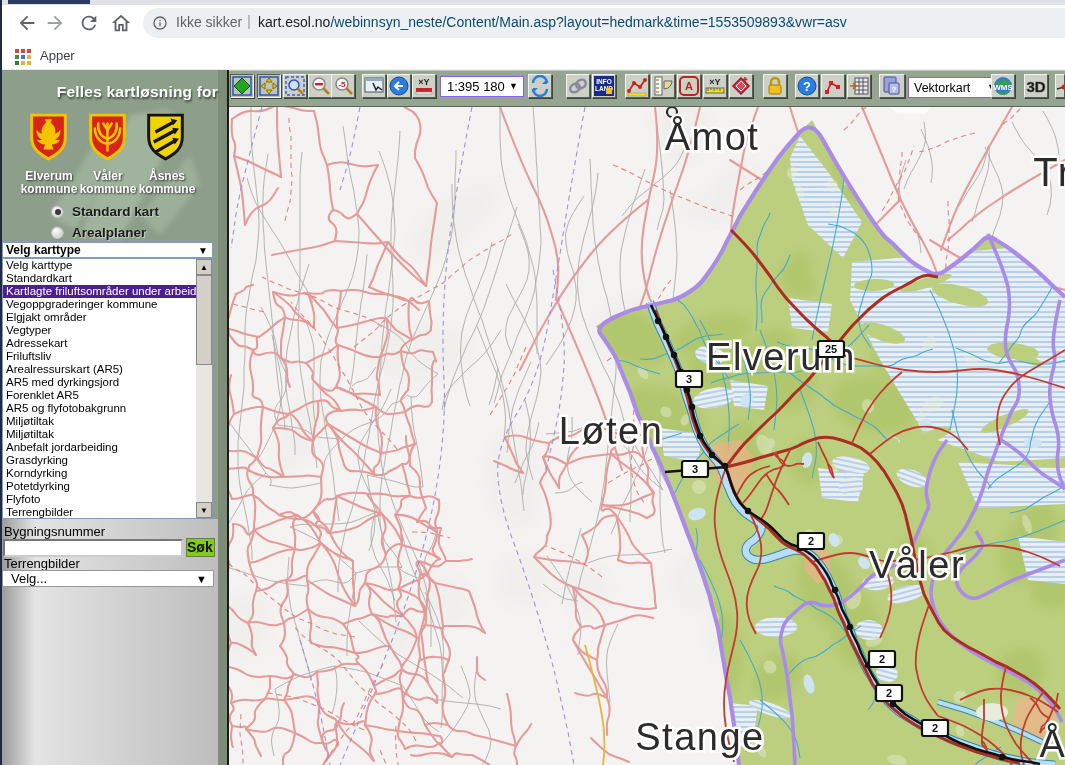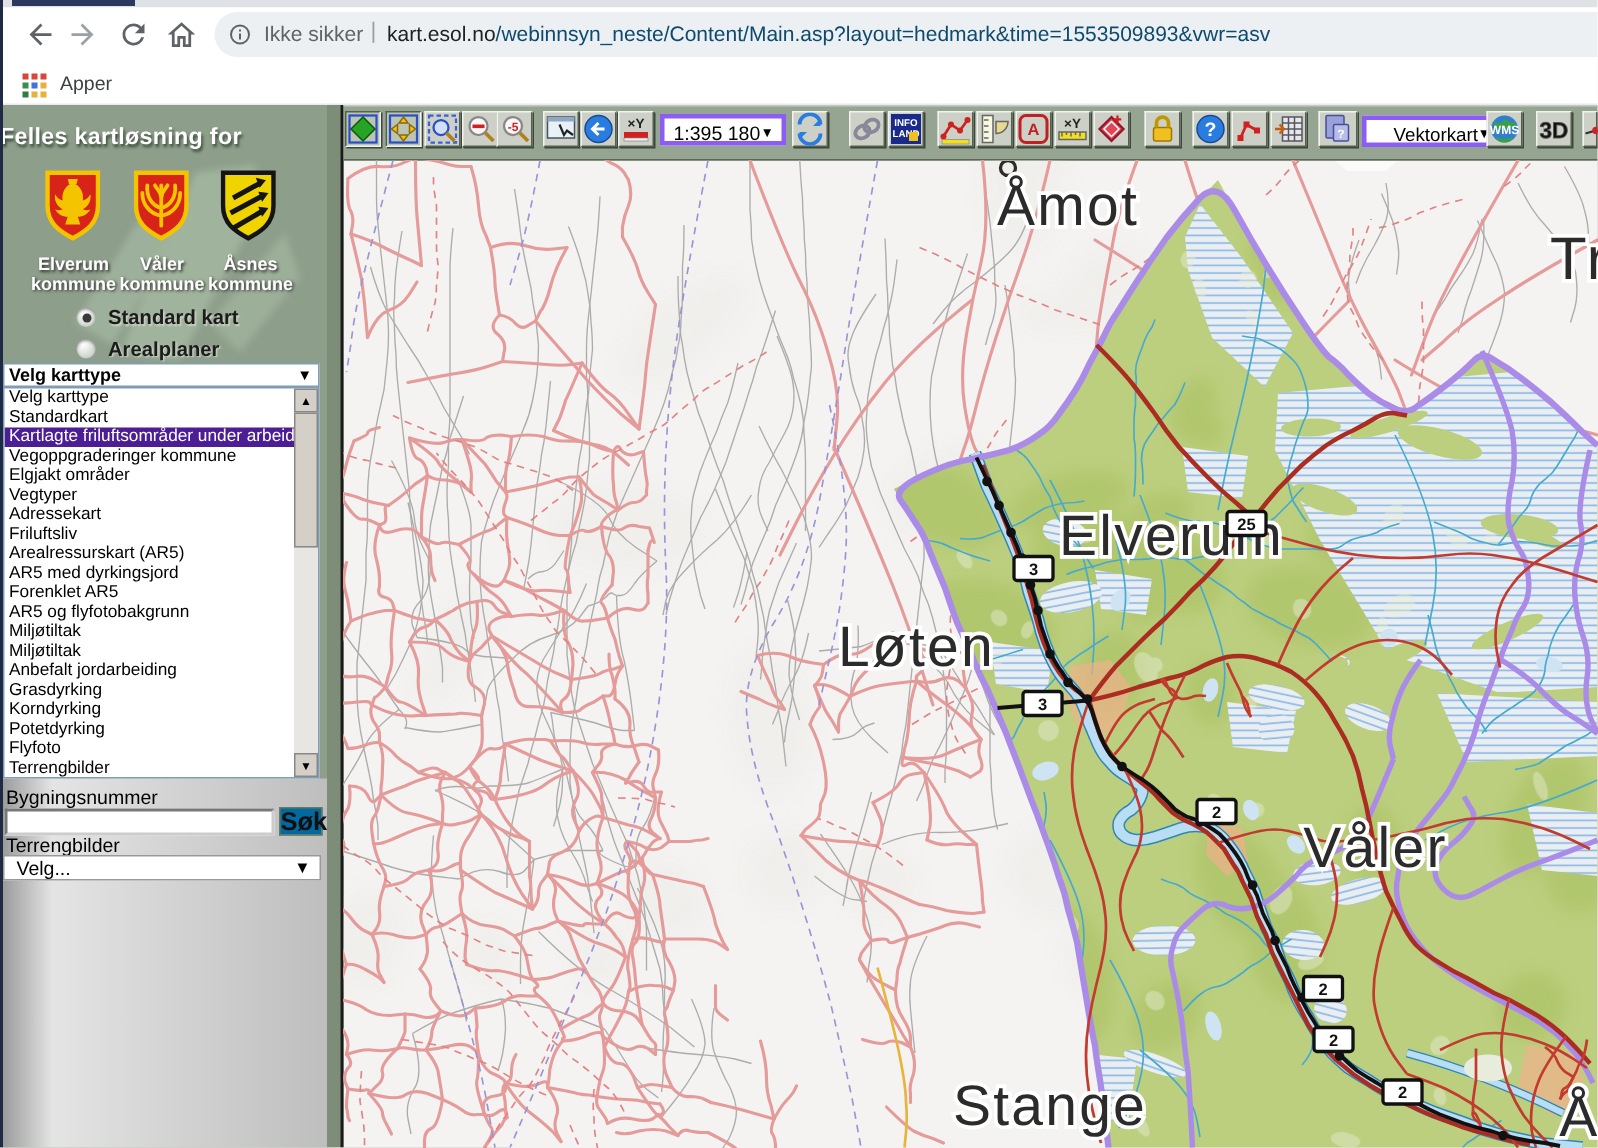--- a/index.html
+++ b/index.html
@@ -13,40 +13,40 @@
 #bookmarks { left:2px; top:44px; width:1063px; height:26px; background:#ffffff; border-bottom:1px solid #e8eaed; }
 #omnibox { left:143px; top:8px; width:922px; height:30px; background:#edf0f3; border-radius:15px 0 0 15px; }
 .navic { top:12px; width:22px; height:22px; }
 .urltext { top:14px; font-size:14px; color:#5f6368; white-space:nowrap; }
 
 #page { left:2px; top:70px; width:1063px; height:695px; background:#8d9e8a; }
 #sidebar { left:0px; top:70px; width:218px; height:695px; background:#8d9e8a; }
 #sidegray { left:0px; top:519px; width:218px; height:246px; background:linear-gradient(to right,#979797 0%,#e4e4e4 16%,#d8d8d8 42%,#bebebe 100%); }
 #sidestrip { left:218px; top:70px; width:9px; height:695px; background:#7d8d78; }
 #mapborder { left:227px; top:70px; width:2px; height:695px; background:#1b1b1b; }
-#fktitle { left:0; top:83px; width:218px; text-align:left; color:#fff; font-size:15.5px; font-weight:bold; text-shadow:1px 2px 2px #3a4a3a; letter-spacing:0.2px; }
+#fktitle { left:0; top:83px; width:218px; text-align:right; color:#fff; font-size:15.5px; font-weight:bold; text-shadow:1px 2px 2px #3a4a3a; letter-spacing:0.2px; }
 .shieldlab { width:64px; text-align:center; color:#fff; font-size:12px; font-weight:bold; line-height:13px; text-shadow:1px 1px 2px #333; }
 .radio { width:13px; height:13px; border-radius:50%; background:radial-gradient(circle at 35% 30%, #ffffff, #cfd4cf 70%, #9aa29a); box-shadow:inset 0 1px 2px rgba(0,0,0,0.4); }
 .radiolab { font-size:13.5px; font-weight:bold; color:#1c1c1c; }
 #velgkart { left:2px; top:242px; width:211px; height:16px; background:#fff; border:1px solid #7f9db9; font-size:12px; font-weight:bold; padding-left:3px; line-height:14px; }
 #listbox { left:2px; top:258px; width:211px; height:261px; background:#fff; border:1px solid #7f9db9; font-size:11.5px; overflow:hidden; }
 .li { height:13px; line-height:13px; padding-left:3px; white-space:nowrap; color:#000; }
 .li.sel { background:#4c1d95; color:#fff; }
 #sbtrack { left:196px; top:259px; width:16px; height:259px; background:#e8e6e3; }
 .sbarrow { left:196px; width:16px; height:16px; background:#d4d0c8; border:1px solid #888; display:flex; align-items:center; justify-content:center; font-size:8px; color:#000; }
 #sbthumb { left:196px; top:275px; width:16px; height:90px; background:#d4d0c8; border:1px solid #888; }
 .smallab { font-size:13px; color:#000; }
 #bygginput { left:3px; top:539px; width:180px; height:18px; background:#fff; border:2px inset #ccc; }
-#sokbtn { left:186px; top:538px; width:29px; height:19px; background:#0369a1; border:1px solid #6a7a58; font-size:17px; font-weight:bold; text-align:left; line-height:17px; color:#111; }
+#sokbtn { left:186px; top:538px; width:29px; height:19px; background:#84cc16; border:1px solid #6a7a58; font-size:14px; font-weight:bold; text-align:left; line-height:17px; color:#111; }
 #velgdrop { left:2px; top:570px; width:212px; height:17px; background:#fff; border:1px solid #999; font-size:13px; padding-left:8px; line-height:15px; }
 
 #maptoolbar { left:229px; top:70px; width:836px; height:37px; background:#96a492; border-top:1px solid #c2ccbe; border-bottom:1px solid #5a6656; }
 .tbtn { top:74px; width:24px; height:24px; background:#cdd0c6; border-top:1px solid #f2f3ee; border-left:1px solid #f2f3ee; border-right:1px solid #55604f; border-bottom:1px solid #55604f; box-shadow:1px 1px 0 #3c463a; }
 .tbtn svg { display:block; }
-.wbox { background:#fff; border:3px solid #8b5cf6; font-size:13px; color:#000; }
+.wbox { background:#fff; border:1px solid #8b5cf6; font-size:13px; color:#000; }
 #mapwrap { left:229px; top:107px; width:836px; height:658px; overflow:hidden; }
 </style>
 </head>
 <body>
 <div id="tabstrip" class="abs"></div>
 <div id="btoolbar" class="abs"></div>
 <div id="bookmarks" class="abs"></div>
 <div id="omnibox" class="abs"></div>
 <div class="abs" style="left:8px;top:0;width:82px;height:4px;background:#2a3a5f"></div>
 <svg class="abs navic" style="left:16px" viewBox="0 0 24 24">
@@ -316,21 +316,21 @@
       <path d="M2 11 h5 M5 8 l3 3 -3 3" stroke="#c06010" stroke-width="1.6" fill="none"></path>
     </svg>
   </div>
 <div class="abs tbtn" style="left:879px;width:26px">
     <svg width="22" height="22" viewBox="0 0 22 22">
       <rect x="4" y="2" width="12" height="15" rx="1" fill="#9aa0d8" stroke="#44509a"></rect>
       <rect x="9" y="8" width="10" height="11" rx="1" fill="#b8bce8" stroke="#44509a"></rect>
       <text x="14" y="17" font-size="8" fill="#fff" font-weight="bold" text-anchor="middle">?</text>
     </svg>
   </div>
-<div class="abs wbox" style="left:908px;top:77px;width:94px;height:21px;padding:3px 0 0 18px;font-size:12.5px">Vektorkart<span style="position:absolute;right:5px;top:4px;font-size:9px">▼</span></div>
+<div class="abs wbox" style="left:908px;top:77px;width:94px;height:21px;padding:3px 0 0 5px;font-size:12.5px">Vektorkart<span style="position:absolute;right:5px;top:4px;font-size:9px">▼</span></div>
 <div class="abs tbtn" style="left:991px;width:24px">
     <svg width="22" height="22" viewBox="0 0 22 22">
       <circle cx="11" cy="11" r="9" fill="#2f7fd0"></circle>
       <path d="M4 6 q5 3 7 -2 q4 4 7 2 l0 4 q-6 2 -14 0 z" fill="#3aa048"></path>
       <path d="M5 16 q6 3 12 0 l-2 3 q-4 2 -8 0 z" fill="#3aa048"></path>
       <text x="11" y="14.5" font-size="8" font-weight="bold" fill="#fff" text-anchor="middle">WMS</text>
     </svg>
   </div>
 <div class="abs tbtn" style="left:1024px;width:24px">
     <svg width="22" height="22" viewBox="0 0 22 22">

